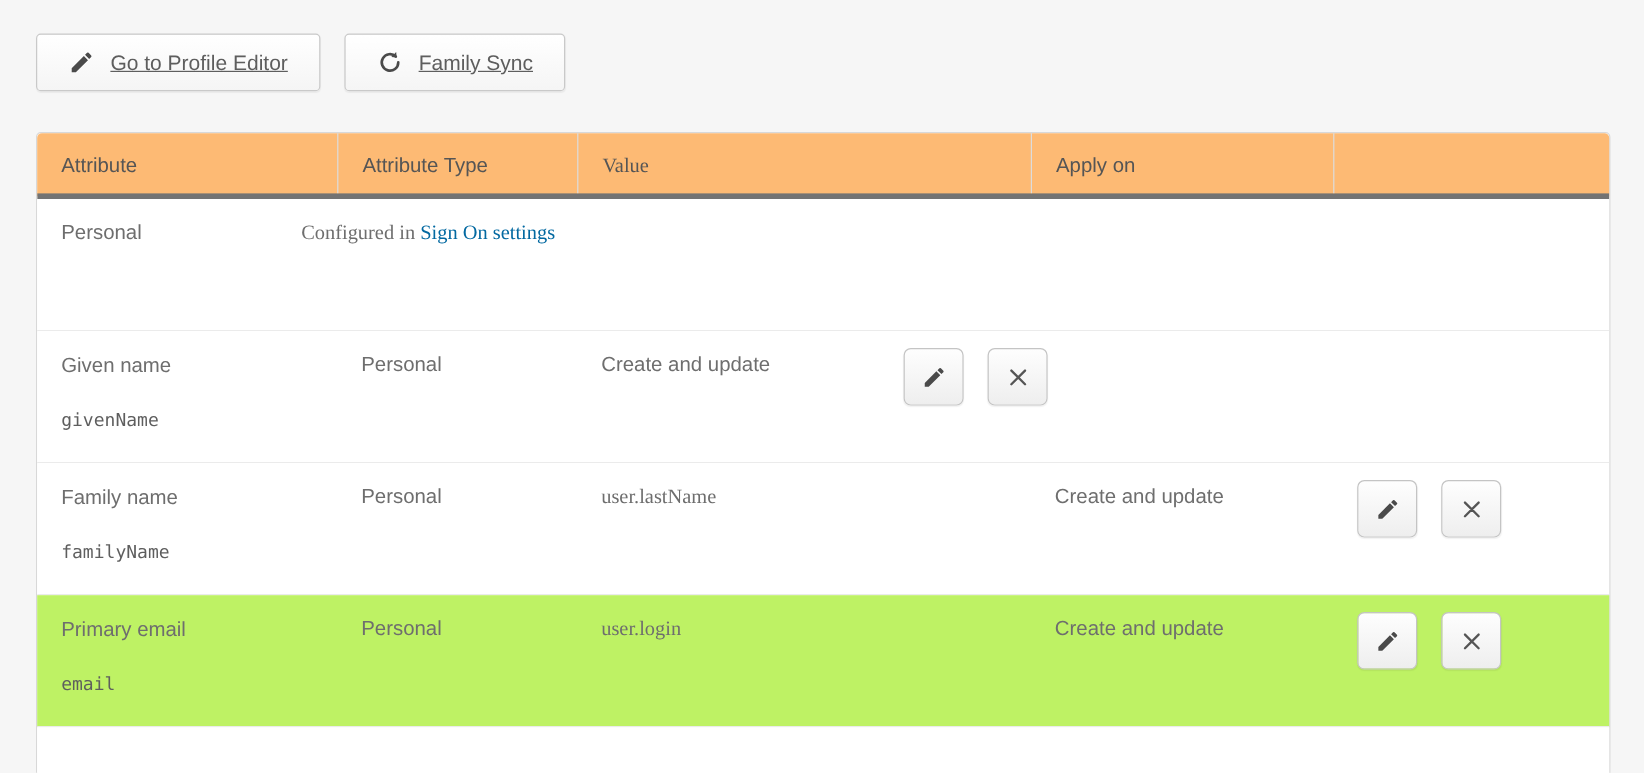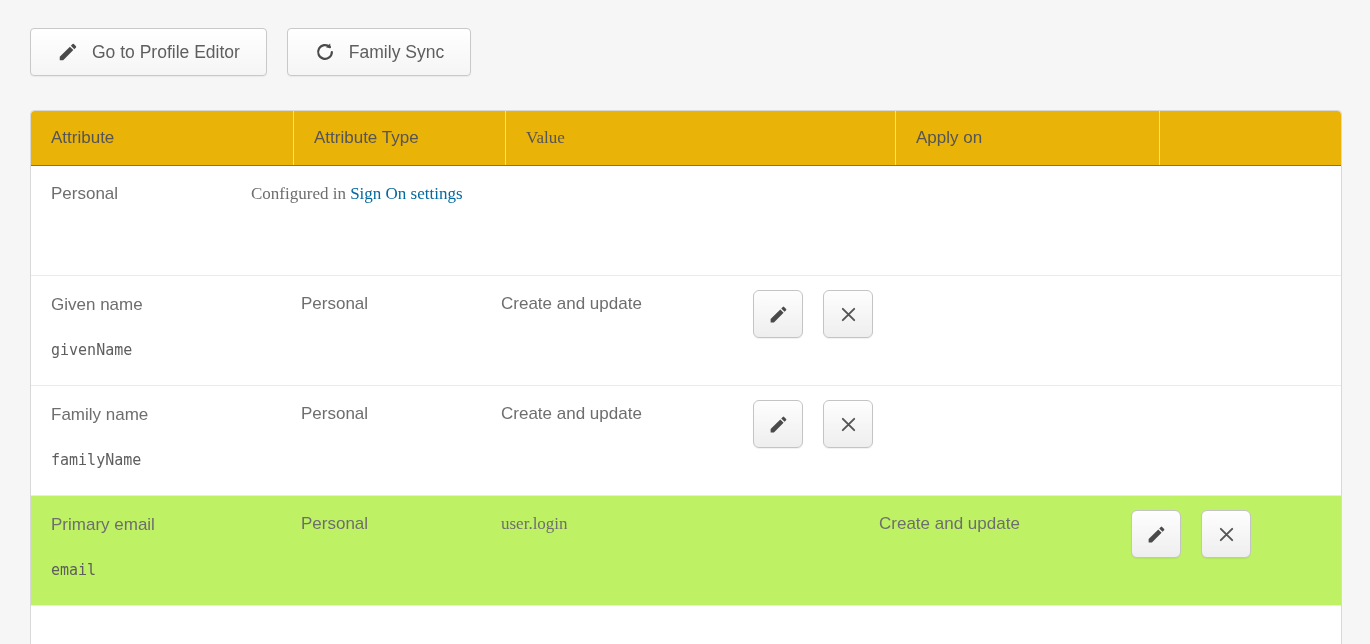--- a/index.html
+++ b/index.html
@@ -19,38 +19,38 @@
   .btn {
     display: inline-flex; align-items: center; gap: 13px;
     height: 48px; padding: 0 26px;
     background: linear-gradient(#ffffff, #f5f5f5);
     border: 1px solid #c9c9c9;
     border-radius: 4px;
     box-shadow: 0 1px 1px rgba(0,0,0,0.05);
     font-size: 17.5px; color: #5e5e5e;
     cursor: pointer;
     white-space: nowrap;
+    text-decoration: underline;
   }
   .btn .ico { display: inline-flex; width: 22px; height: 22px; }
   .btn .ico svg { width: 22px; height: 22px; }
 
   
   .table {
     position: absolute; left: 30px; top: 110px;
     width: 1312px; height: 600px;
     background: #ffffff;
     border: 1px solid #d8d8d8;
     border-radius: 4px 4px 0 0;
   }
   .thead {
     display: flex; height: 55px;
-    background: #eab308;
-    border-bottom: 1px solid #737373;
+    background: #fdba74;
+    border-bottom: 5px solid #737373;
     border-radius: 4px 4px 0 0;
-    gap: 12px;
   }
   .th {
     font-size: 17px; color: #555;
     line-height: 54px;
     padding-left: 20px;
     border-left: 1px solid #dcdcdc;
     overflow: hidden;
   }
   .th:first-child { border-left: none; }
 
@@ -167,20 +167,23 @@
   </div>
 
   <div class="tr">
     <div class="td c1">
       <span class="attr-label">Family name</span>
       <span class="attr-name">familyName</span>
     </div>
     <div class="td c2">
       <span>Personal</span>
     </div>
+    <div class="td c3">
+      <span>user.lastName</span>
+    </div>
     <div class="td c4">
       <span>Create and update</span>
     </div>
     <div class="c5">
       <div class="actions">
         <button class="icon-btn">
           <svg viewBox="0 0 24 24" fill="#4a4a4a">
             <path d="M3 17.25V21h3.75L17.81 9.94l-3.75-3.75L3 17.25zM20.71 7.04c.39-.39.39-1.02 0-1.41l-2.34-2.34a.9959.9959 0 0 0-1.41 0l-1.83 1.83 3.75 3.75 1.83-1.83z"></path>
           </svg>
         </button>

